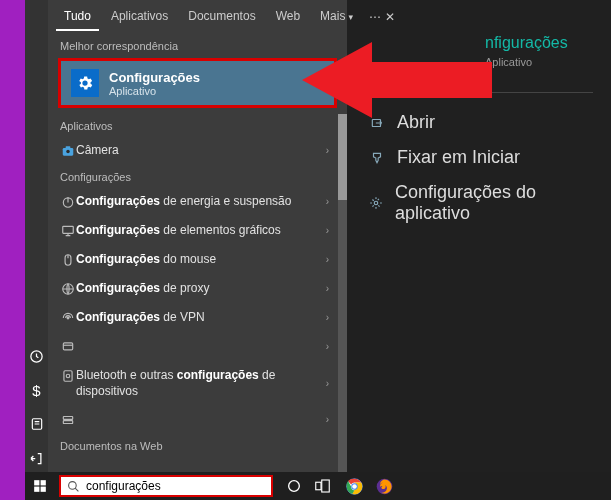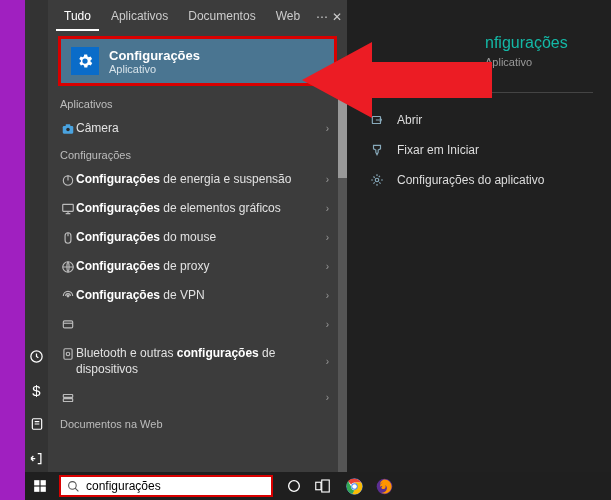--- a/index.html
+++ b/index.html
@@ -24,21 +24,21 @@
 .scroll-thumb { position: absolute; right: 0; top: 0; width: 9px; height: 86px; background: #999; }
 .res-item { display: flex; align-items: flex-start; padding: 6px 18px 6px 12px; cursor: pointer; color: #e2e2e2; font-size: 12px; }
 .res-item .ico { width: 16px; height: 16px; flex-shrink: 0; margin-top: 1px; display: flex; align-items: center; justify-content: center; color: #bbb; }
 .res-item .txt { line-height: 1.35; }
 .res-item .txt b { color: #fff; font-weight: 600; }
 .res-item .chev { margin-left: auto; color: #999; font-size: 10px; align-self: center; }
 .detail-panel { flex: 1; background: #202020; padding: 34px 18px 18px; color: #ddd; }
 .detail-title { color: #14b8a6; font-size: 16px; margin-bottom: 4px; text-align: left; padding-left: 120px; }
 .detail-sub { color: #9a9a9a; font-size: 11px; padding-left: 120px; }
 .detail-sep { border: none; border-top: 1px solid #444; margin: 24px 0 12px; }
-.action { display: flex; align-items: center; gap: 12px; padding: 7px 4px; font-size: 12px; color: #ddd; cursor: pointer; }
+.action { display: flex; align-items: center; gap: 12px; padding: 7px 4px; font-size: 18px; color: #ddd; cursor: pointer; }
 .action .aico { width: 16px; height: 16px; display: flex; align-items: center; justify-content: center; color: #8aa; }
 .arrow-annot { position: absolute; left: 302px; top: 30px; pointer-events: none; z-index: 50; }
 .taskbar { position: absolute; left: 25px; bottom: 0; width: 586px; height: 28px; background: #1f1f1f; display: flex; align-items: center; }
 .tb-start { width: 30px; height: 28px; display: flex; align-items: center; justify-content: center; color: #fff; cursor: pointer; }
 .search-box { height: 22px; margin: 0 4px; width: 214px; background: #fff; display: flex; align-items: center; padding: 0 6px; gap: 6px; border: 2px solid #d80000; }
 .search-box input { border: none; outline: none; font-size: 12px; flex: 1; background: transparent; color: #000; }
 .tb-icons { display: flex; align-items: center; gap: 8px; margin-left: 6px; }
 .tb-ico { width: 22px; height: 22px; display: flex; align-items: center; justify-content: center; cursor: pointer; }
 svg { display: block; }
 </style>
@@ -67,25 +67,27 @@
         </svg>
       </div>
   </div>
 
   <div class="search-panel">
     <div class="tabs">
       <div class="tab active">Tudo</div>
       <div class="tab">Aplicativos</div>
       <div class="tab">Documentos</div>
       <div class="tab">Web</div>
+      <div class="tab tab-more">Mais</div>
       <div class="tab-spacer"></div>
       <div class="tab-btn">⋯</div>
       <div class="tab-btn">✕</div>
     </div>
 
+    <div class="section-label">Melhor correspondência</div>
     <div class="best-match">
       <div class="gear-badge">
         <svg width="18" height="18" viewBox="0 0 24 24" fill="#fff">
             <path d="M19.4 13a7.5 7.5 0 000-2l2.1-1.6-2-3.5-2.5 1a7.4 7.4 0 00-1.7-1l-.4-2.6h-4l-.4 2.6a7.4 7.4 0 00-1.7 1l-2.5-1-2 3.5L6.6 11a7.5 7.5 0 000 2l-2.1 1.6 2 3.5 2.5-1a7.4 7.4 0 001.7 1l.4 2.6h4l.4-2.6a7.4 7.4 0 001.7-1l2.5 1 2-3.5zM12 15.5A3.5 3.5 0 1115.5 12 3.5 3.5 0 0112 15.5z"></path>
           </svg>
       </div>
       <div>
         <div class="bm-title">Configurações</div>
         <div class="bm-sub">Aplicativo</div>
       </div>

